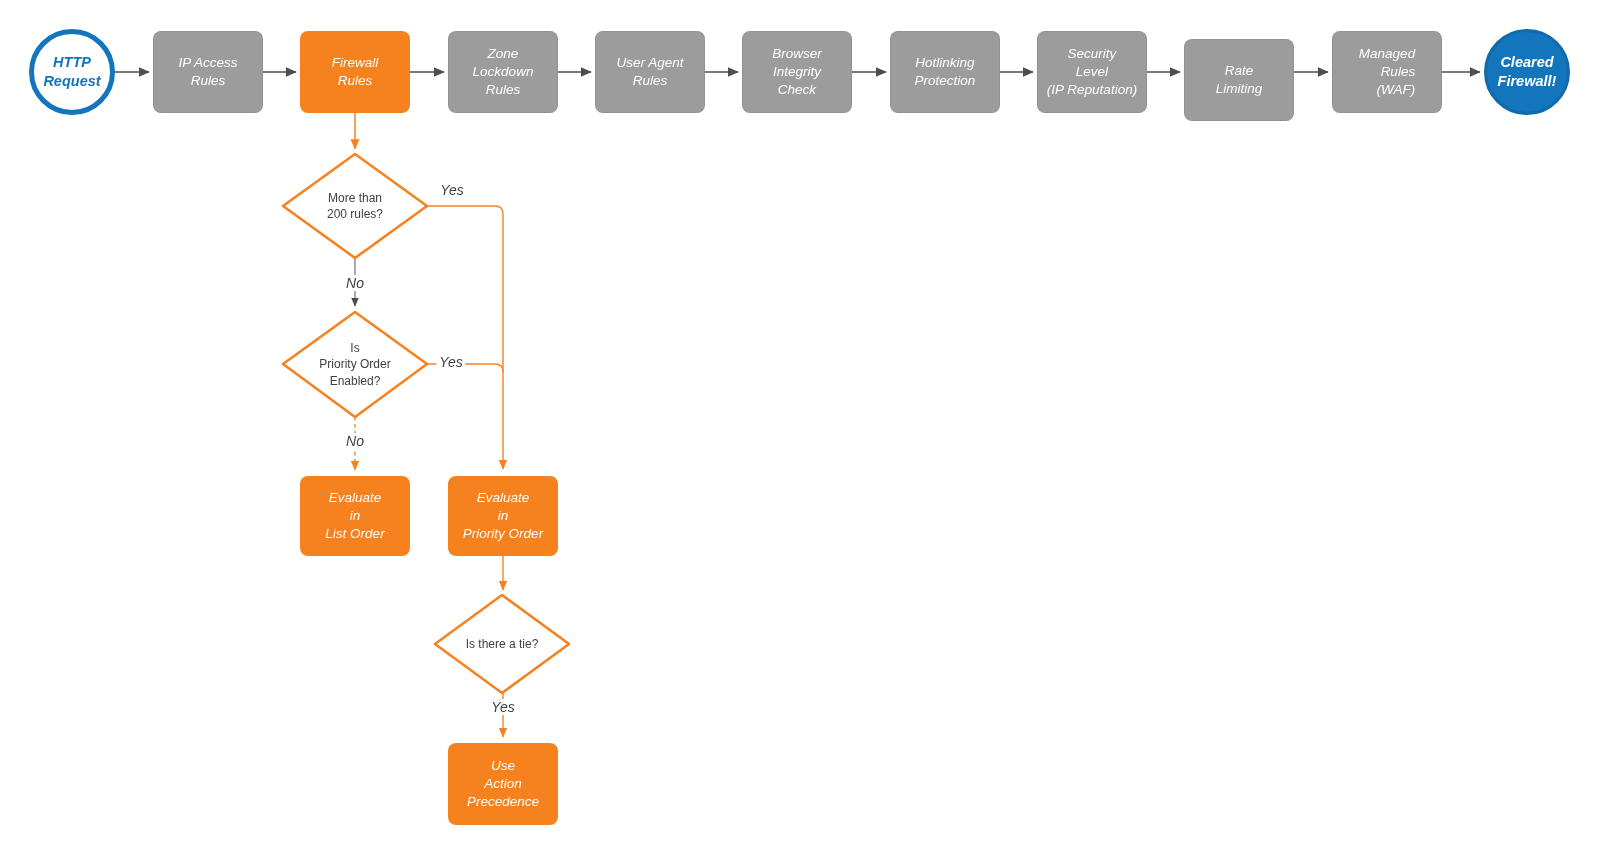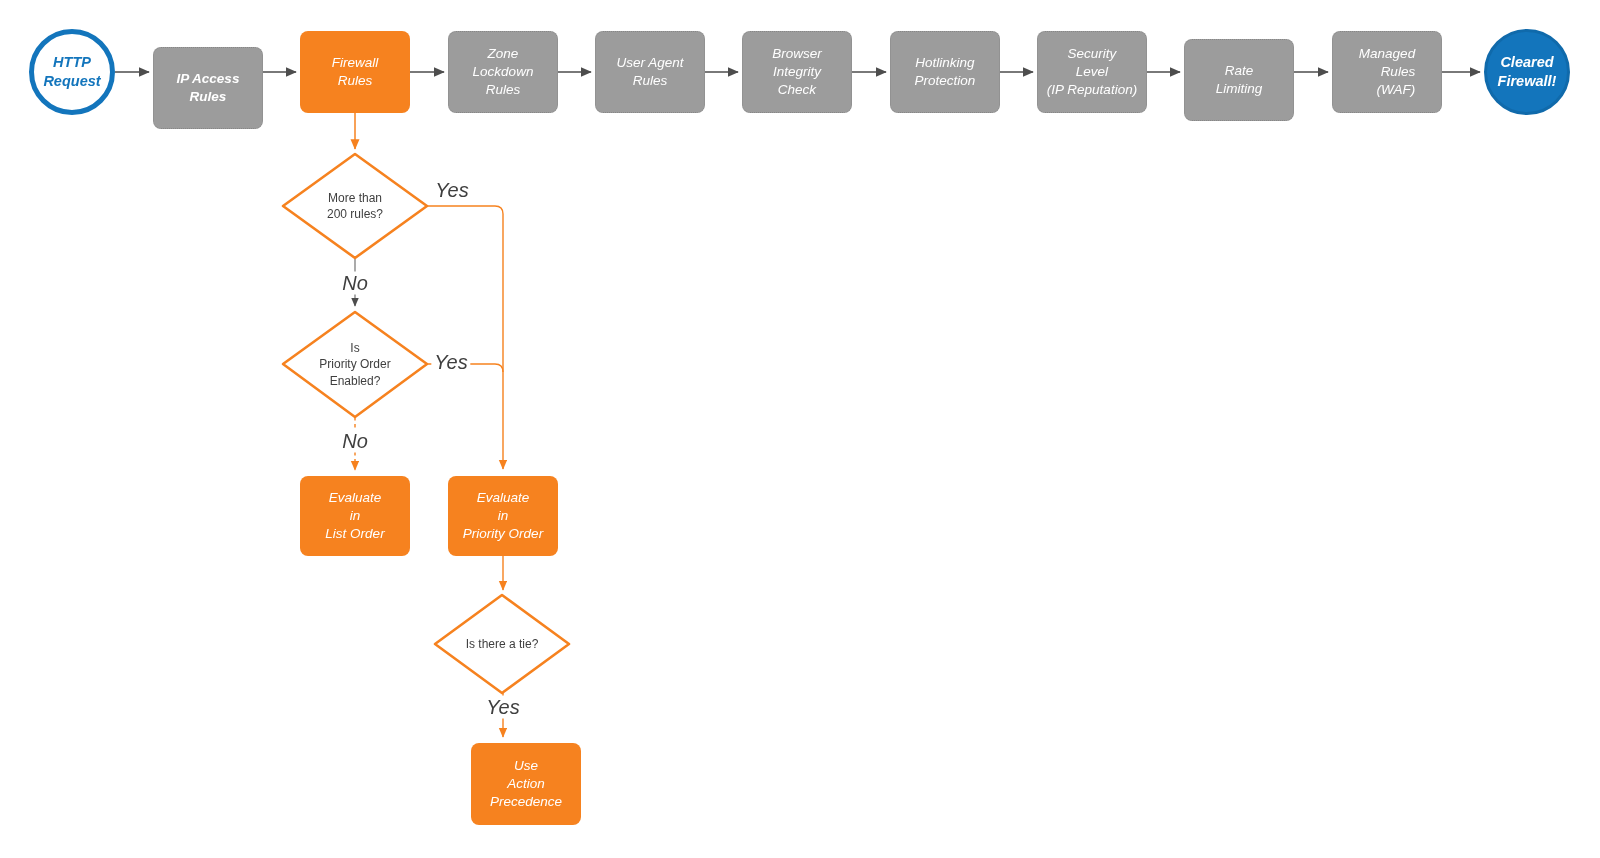--- a/index.html
+++ b/index.html
@@ -33,21 +33,21 @@
   .circle-label{font-weight:bold;font-style:italic;font-size:14.5px;line-height:1.3;white-space:pre-line;}
   .circle-start .circle-label{color:#1375bc;}
   .circle-end .circle-label{color:#ffffff;}
 
   .diamond-label{
     position:absolute;display:flex;align-items:center;justify-content:center;text-align:center;
     color:#3f3f3f;font-size:12px;line-height:1.36;white-space:pre-line;z-index:3;
   }
   .edge-label{
     position:absolute;transform:translate(-50%,-50%);
-    font-style:italic;color:#3f3f3f;font-size:20px;background:#ffffff;
+    font-style:italic;color:#3f3f3f;font-size:14px;background:#ffffff;
     padding:0 3px;z-index:4;
   }
 </style>
 </head>
 <body>
 
 <div class="canvas">
 
   <svg class="layer" width="1600" height="858" viewBox="0 0 1600 858" xmlns="http://www.w3.org/2000/svg">
     <defs>
@@ -85,21 +85,21 @@
       <path d="M355,312 L427,364 L355,417 L283,364 Z"></path>
       <path d="M502,595 L569,644 L502,693 L435,644 Z"></path>
     </g>
   </svg>
 
   <div class="circle circle-start">
     <span class="circle-label">HTTP
 Request</span>
   </div>
 
-  <div class="node-box node-gray" style="left:153px;top:47px;font-weight:bold;">
+  <div class="node-box node-gray" style="left:153px;top:31px;">
     <span class="node-label">IP Access
 Rules</span>
   </div>
   <div class="node-box node-orange" style="left:300px;top:31px;">
     <span class="node-label">Firewall
 Rules</span>
   </div>
   <div class="node-box node-gray" style="left:448px;top:31px;">
     <span class="node-label">Zone
 Lockdown
@@ -148,21 +148,21 @@
   <div class="node-box node-orange action-box" style="left:300px;top:476px;">
     <span class="node-label">Evaluate
 in
 List Order</span>
   </div>
   <div class="node-box node-orange action-box" style="left:448px;top:476px;">
     <span class="node-label">Evaluate
 in
 Priority Order</span>
   </div>
-  <div class="node-box node-orange" style="left:448px;top:743px;margin-left:23px;">
+  <div class="node-box node-orange" style="left:448px;top:743px;">
     <span class="node-label">Use
 Action
 Precedence</span>
   </div>
 
   <div class="edge-label" style="left:452px;top:190px;">Yes</div>
   <div class="edge-label" style="left:355px;top:283px;">No</div>
   <div class="edge-label" style="left:451px;top:362px;">Yes</div>
   <div class="edge-label" style="left:355px;top:441px;">No</div>
   <div class="edge-label" style="left:503px;top:707px;">Yes</div>

